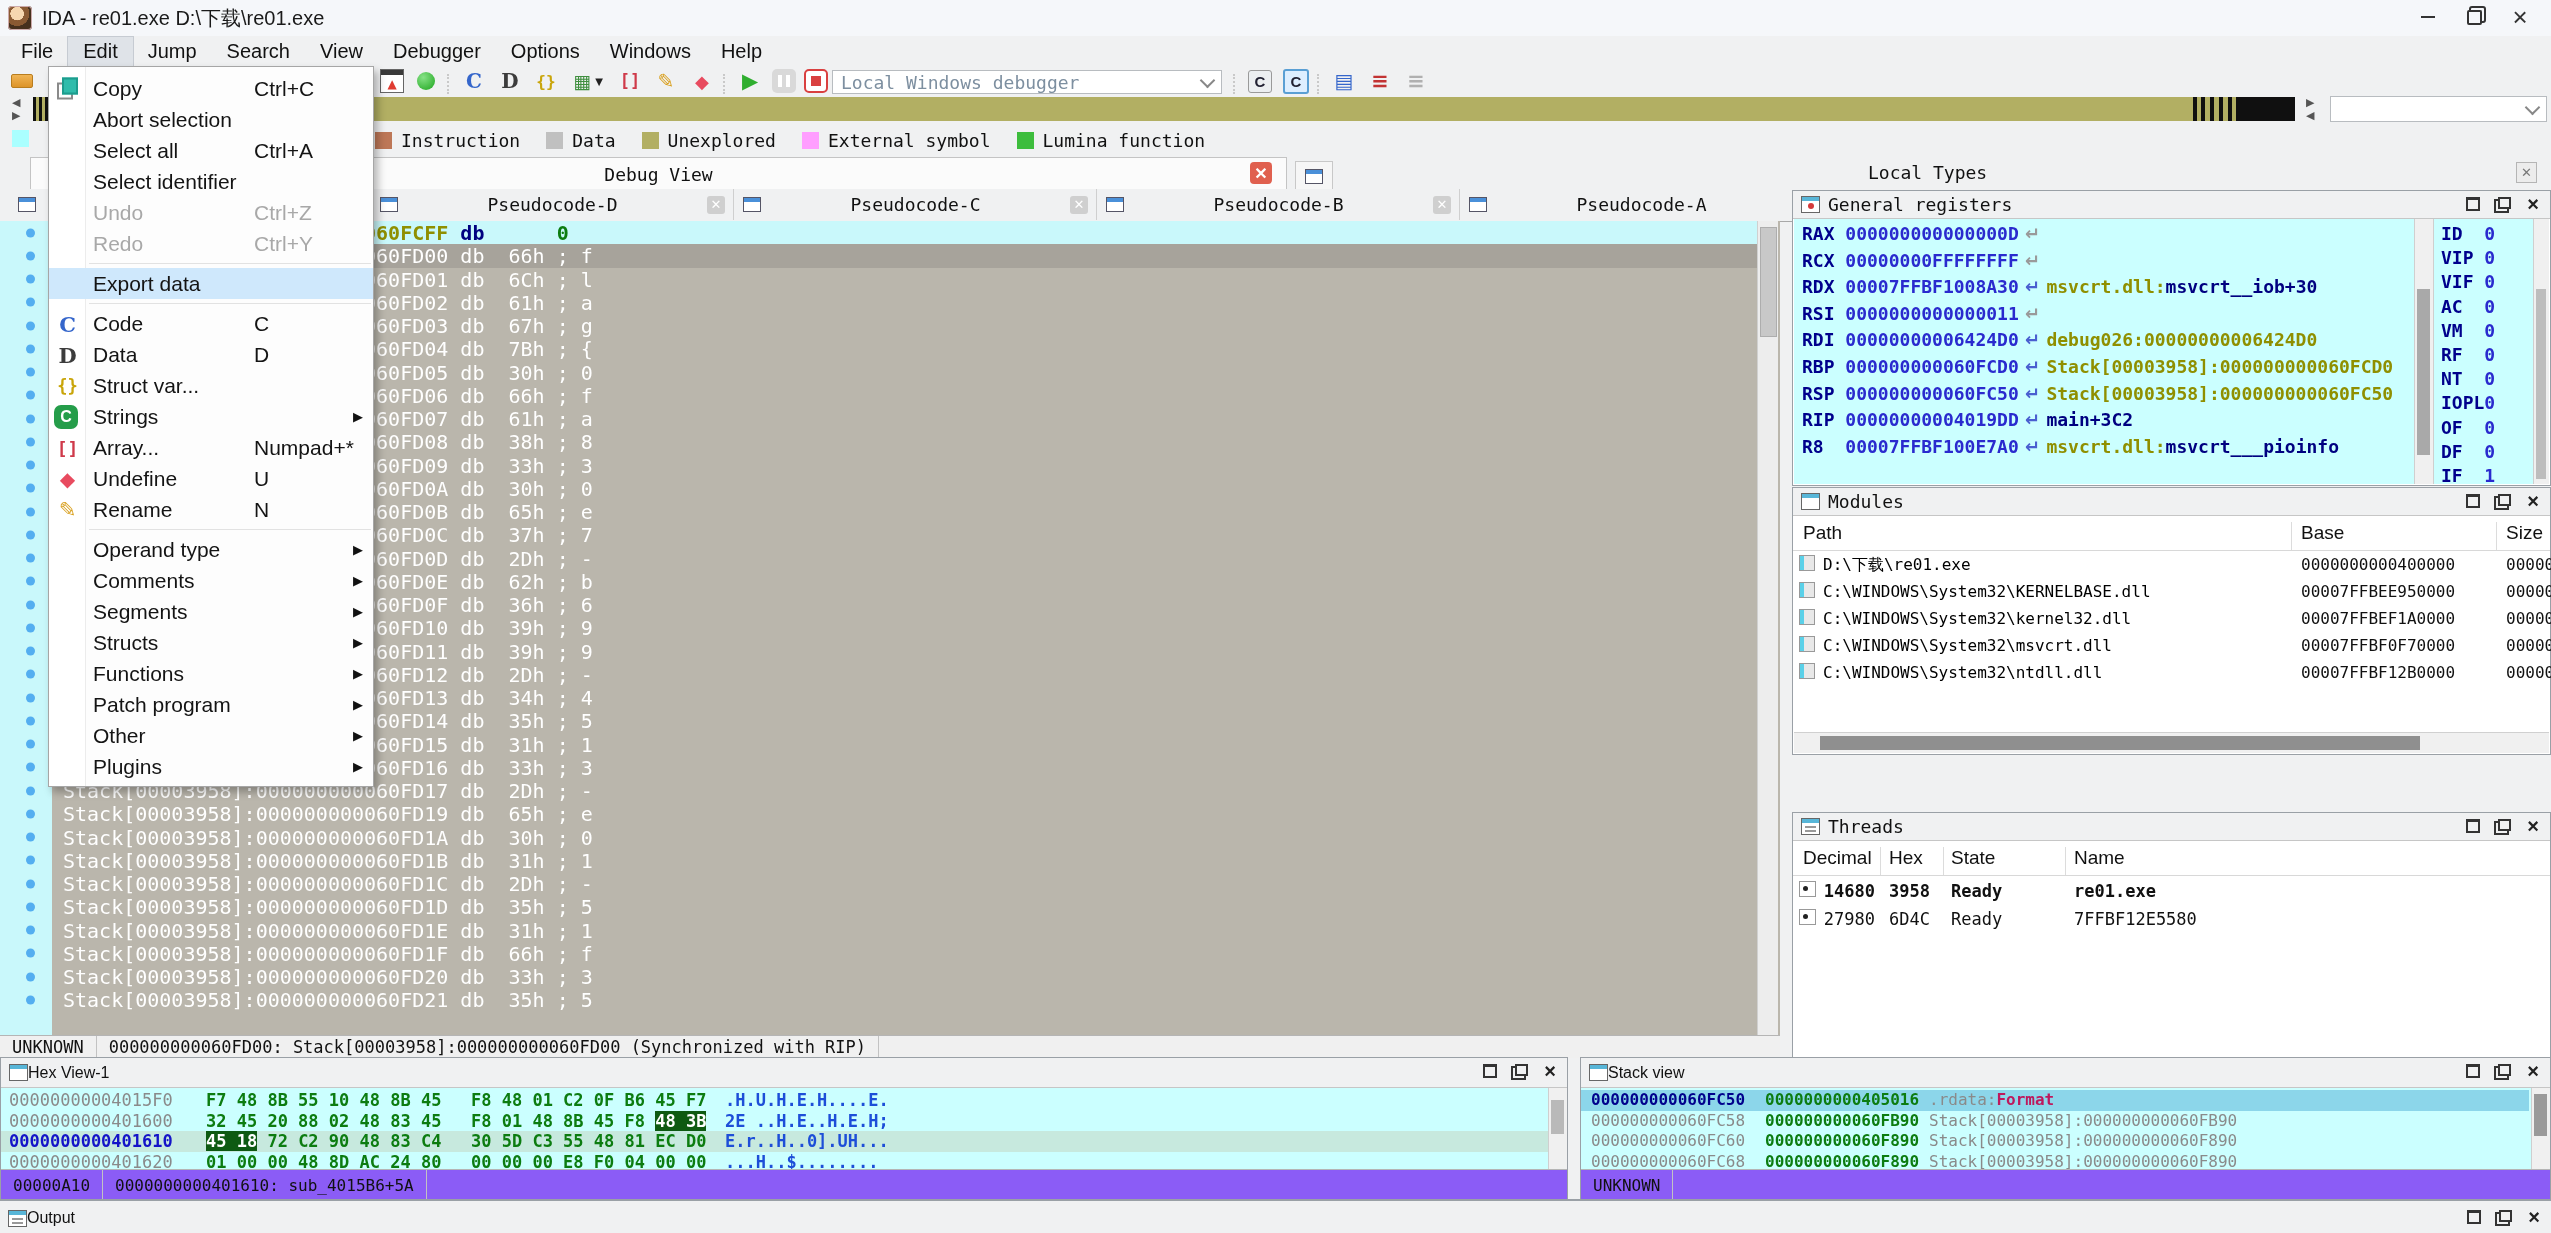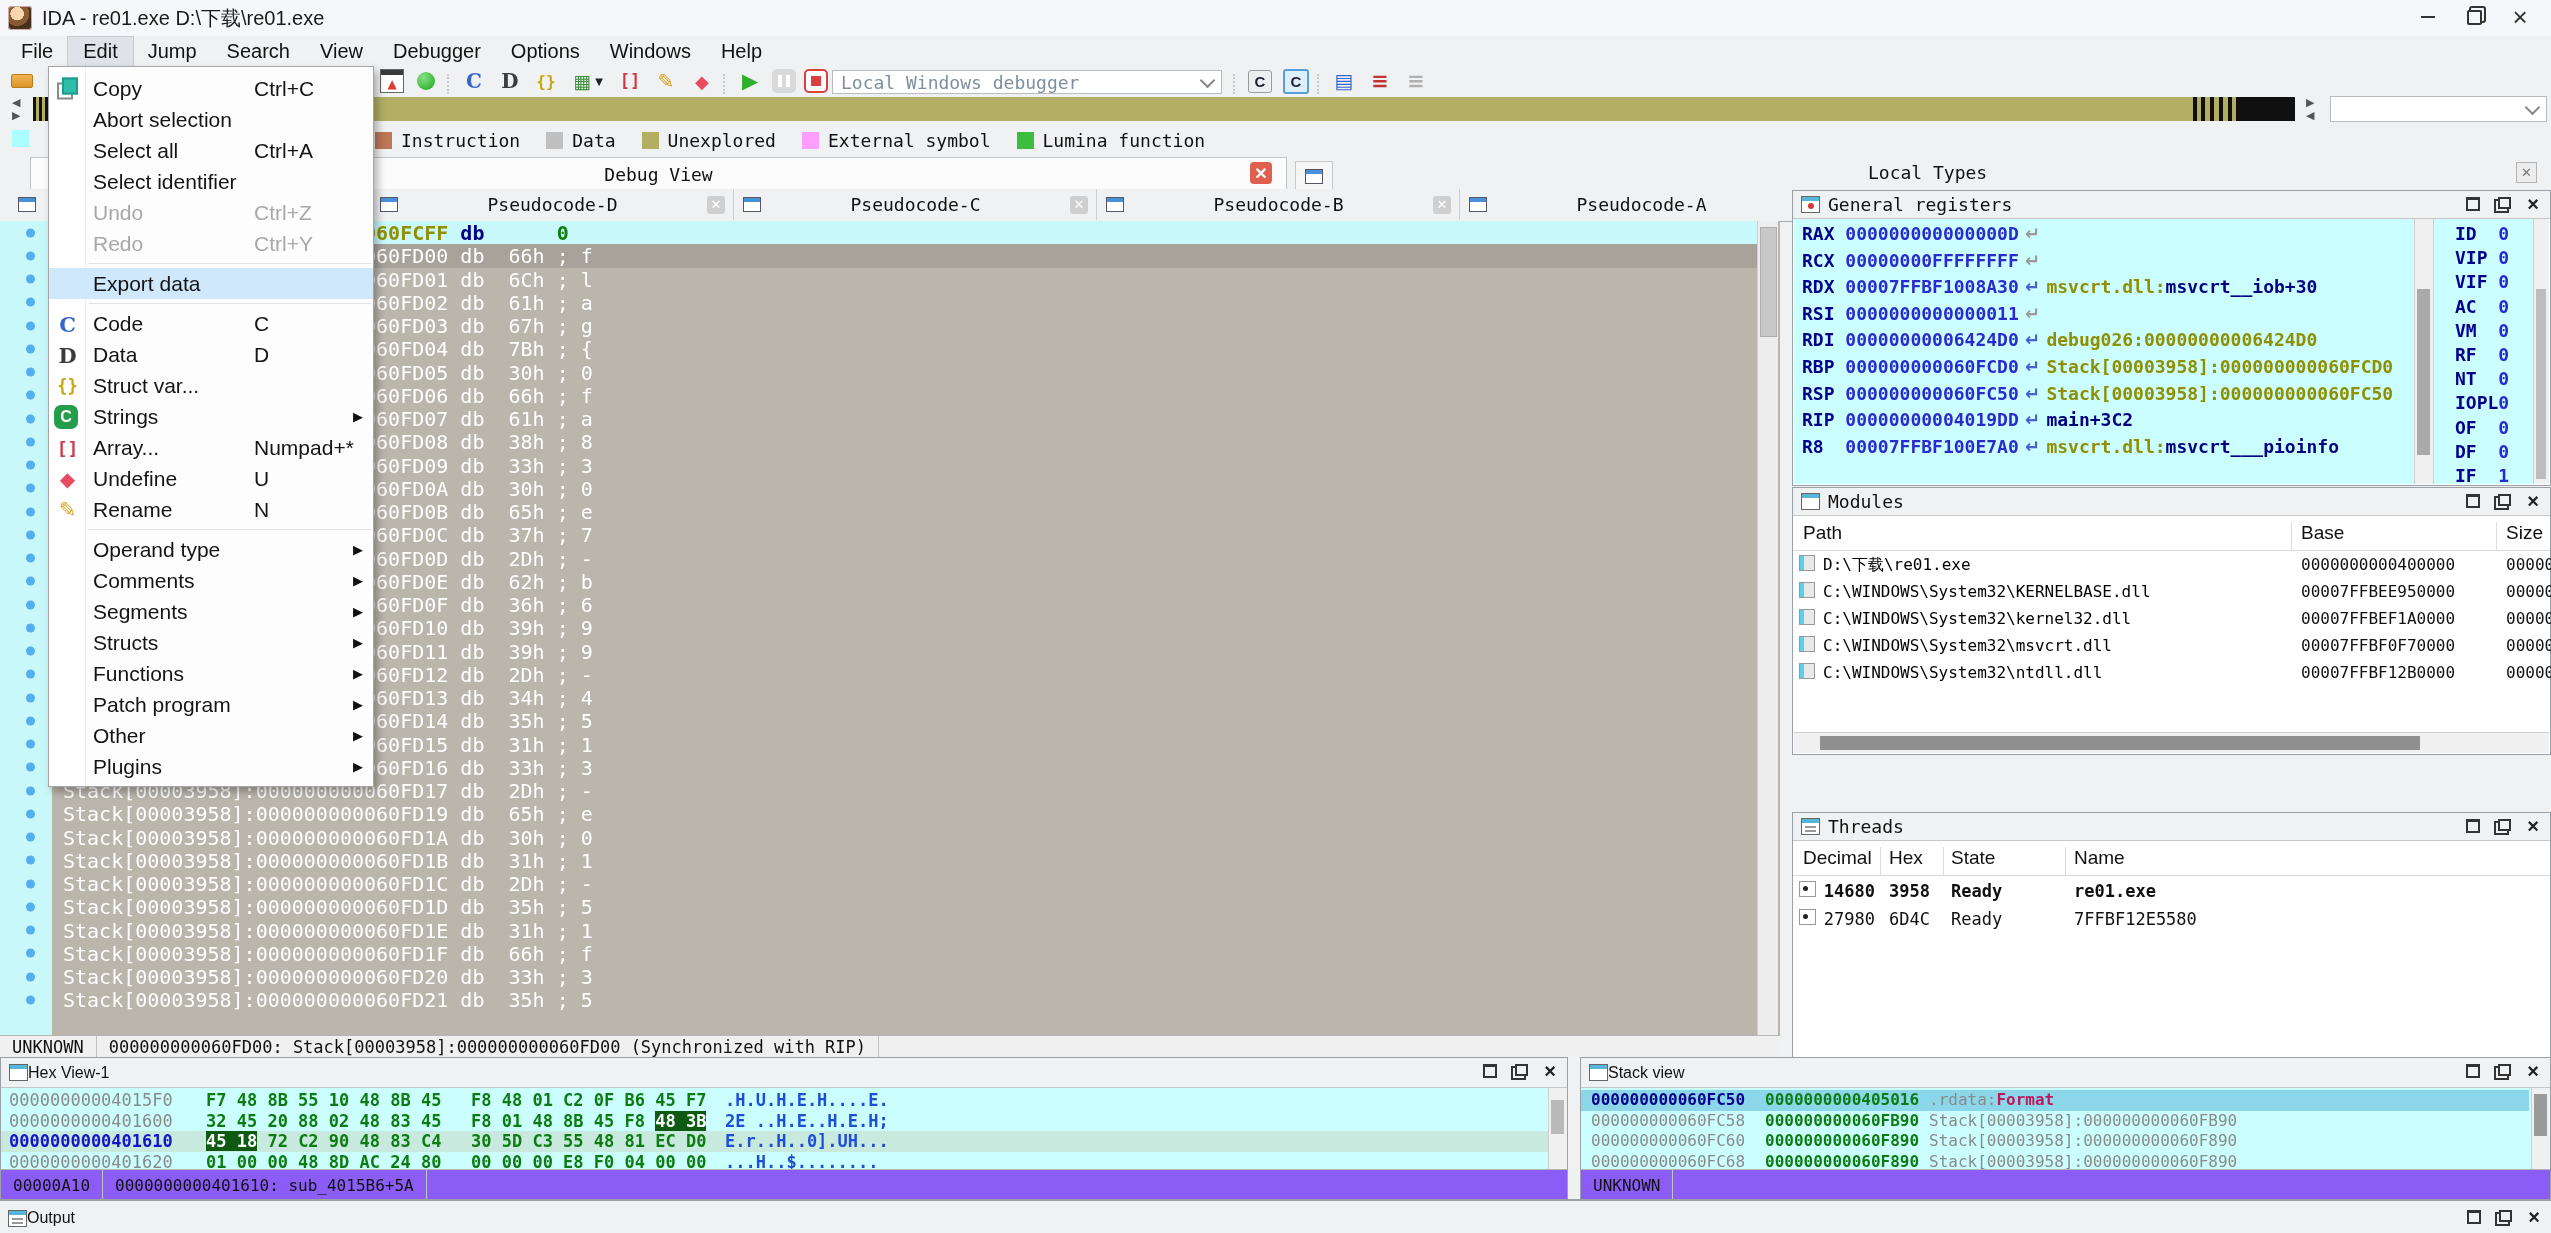--- a/index.html
+++ b/index.html
@@ -116,21 +116,21 @@
   .pwb-close{font-size:20px;font-weight:bold}
 
   
   #regs-content{position:absolute;left:1px;top:28px;right:1px;bottom:1px;background:#cbffff;overflow:hidden}
   .rr{height:26.6px;line-height:26.6px;white-space:pre;font:700 18px "DejaVu Sans Mono",monospace;padding-left:8px}
   .r-name{color:#00008c}.r-val{color:#2a2ace}
   .r-arr-gray{color:#9a9a9a;font-family:"DejaVu Sans",sans-serif}.r-arr-blue{color:#4a5fd0;font-family:"DejaVu Sans",sans-serif}
   #regs-scroll{position:absolute;right:115px;top:0;bottom:0;width:18px;background:#f0f0f0;border-left:1px solid #cfcfcf;border-right:1px solid #cfcfcf}
   #regs-scroll .thumb{position:absolute;left:2px;top:70px;width:13px;height:166px;background:#a9a9a9}
   #flags{position:absolute;right:16px;top:0;width:98px;bottom:0;background:#cbffff;padding-top:4px}
-  .fr{height:24.2px;line-height:24.2px;white-space:pre;font:700 18px "DejaVu Sans Mono",monospace;padding-left:20px}
+  .fr{height:24.2px;line-height:24.2px;white-space:pre;font:700 18px "DejaVu Sans Mono",monospace;padding-left:6px}
   #regs-scroll2{position:absolute;right:0;top:0;bottom:0;width:15px;background:#f0f0f0;border-left:1px solid #cfcfcf}
   #regs-scroll2 .thumb{position:absolute;left:2px;top:70px;width:10px;height:190px;background:#bdbdbd}
 
   
   .tbl-colhead{position:relative;height:34px;border-bottom:1px solid #d8d8d8;font:400 19px "Liberation Sans",sans-serif}
   .tbl-colhead span{position:absolute;top:6px}
   .colsep{position:absolute;top:0;bottom:0;width:1px;background:#dcdcdc}
   .mod-row{position:relative;height:27px;font:400 16px "DejaVu Sans Mono",monospace;white-space:pre}
   .mod-icon{position:absolute;left:6px;top:4px;width:16px;height:16px;border:1px solid #999;background:linear-gradient(90deg,#5ad0e8 0 4px,#e8e8e8 4px);box-sizing:border-box}
   .mod-path{position:absolute;left:30px;top:4px;color:#000}

